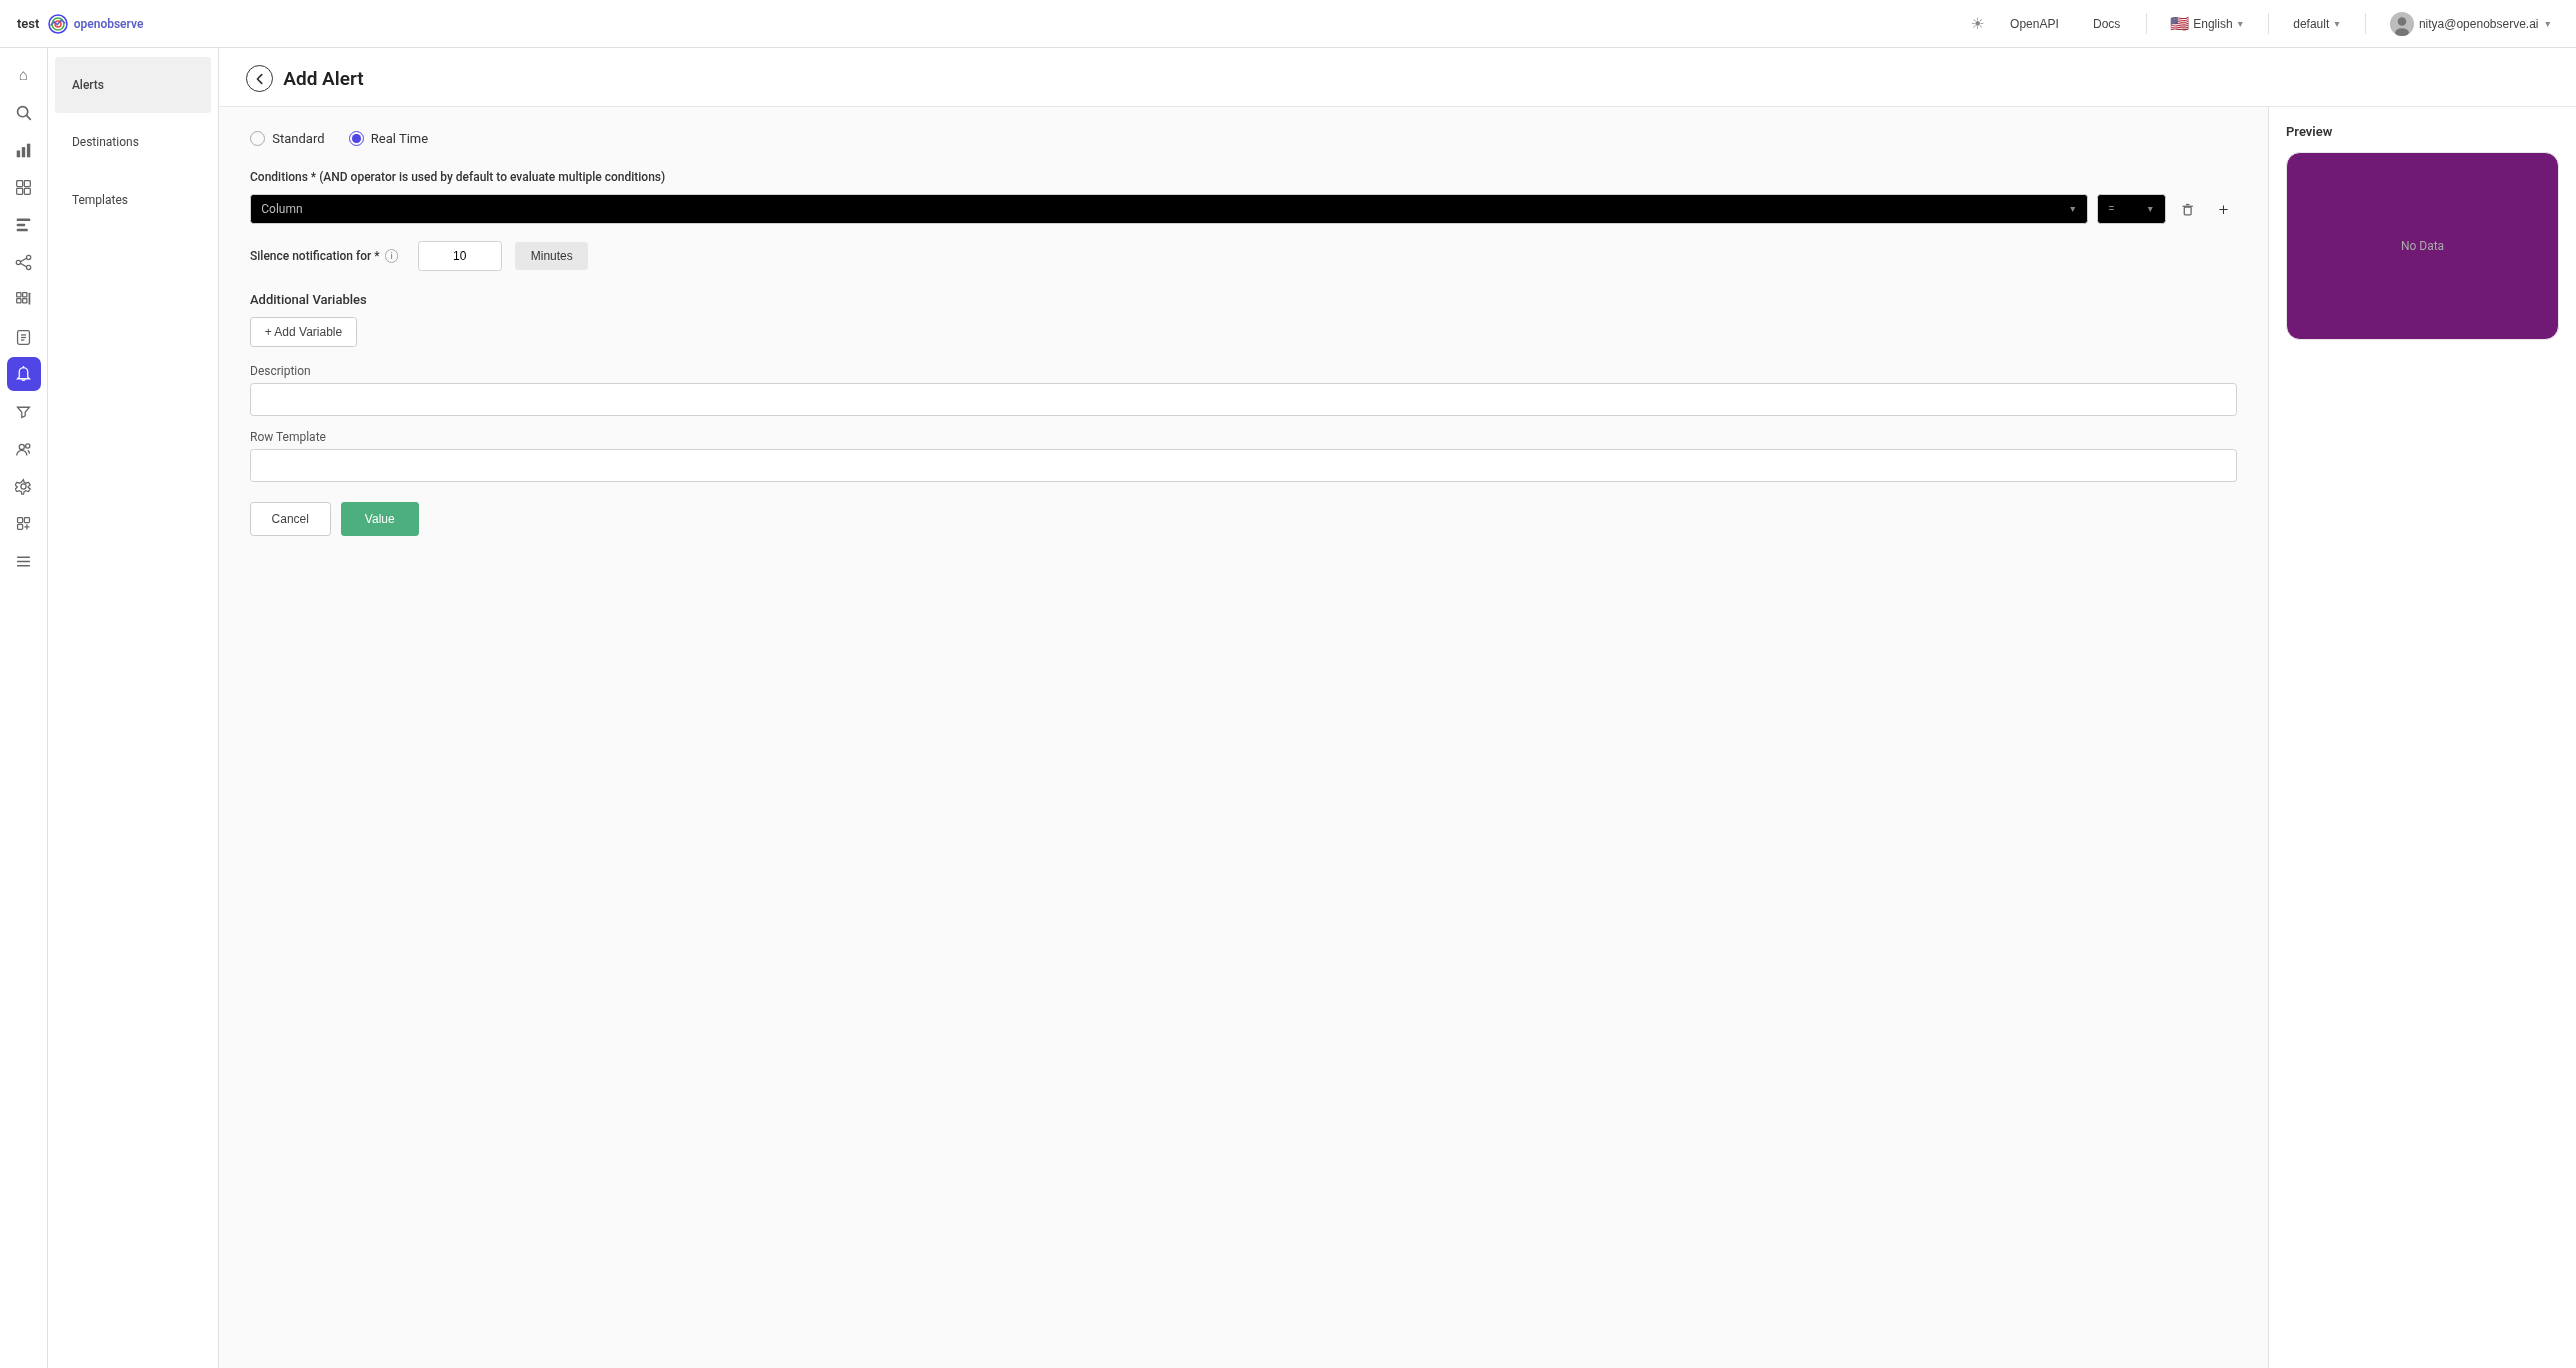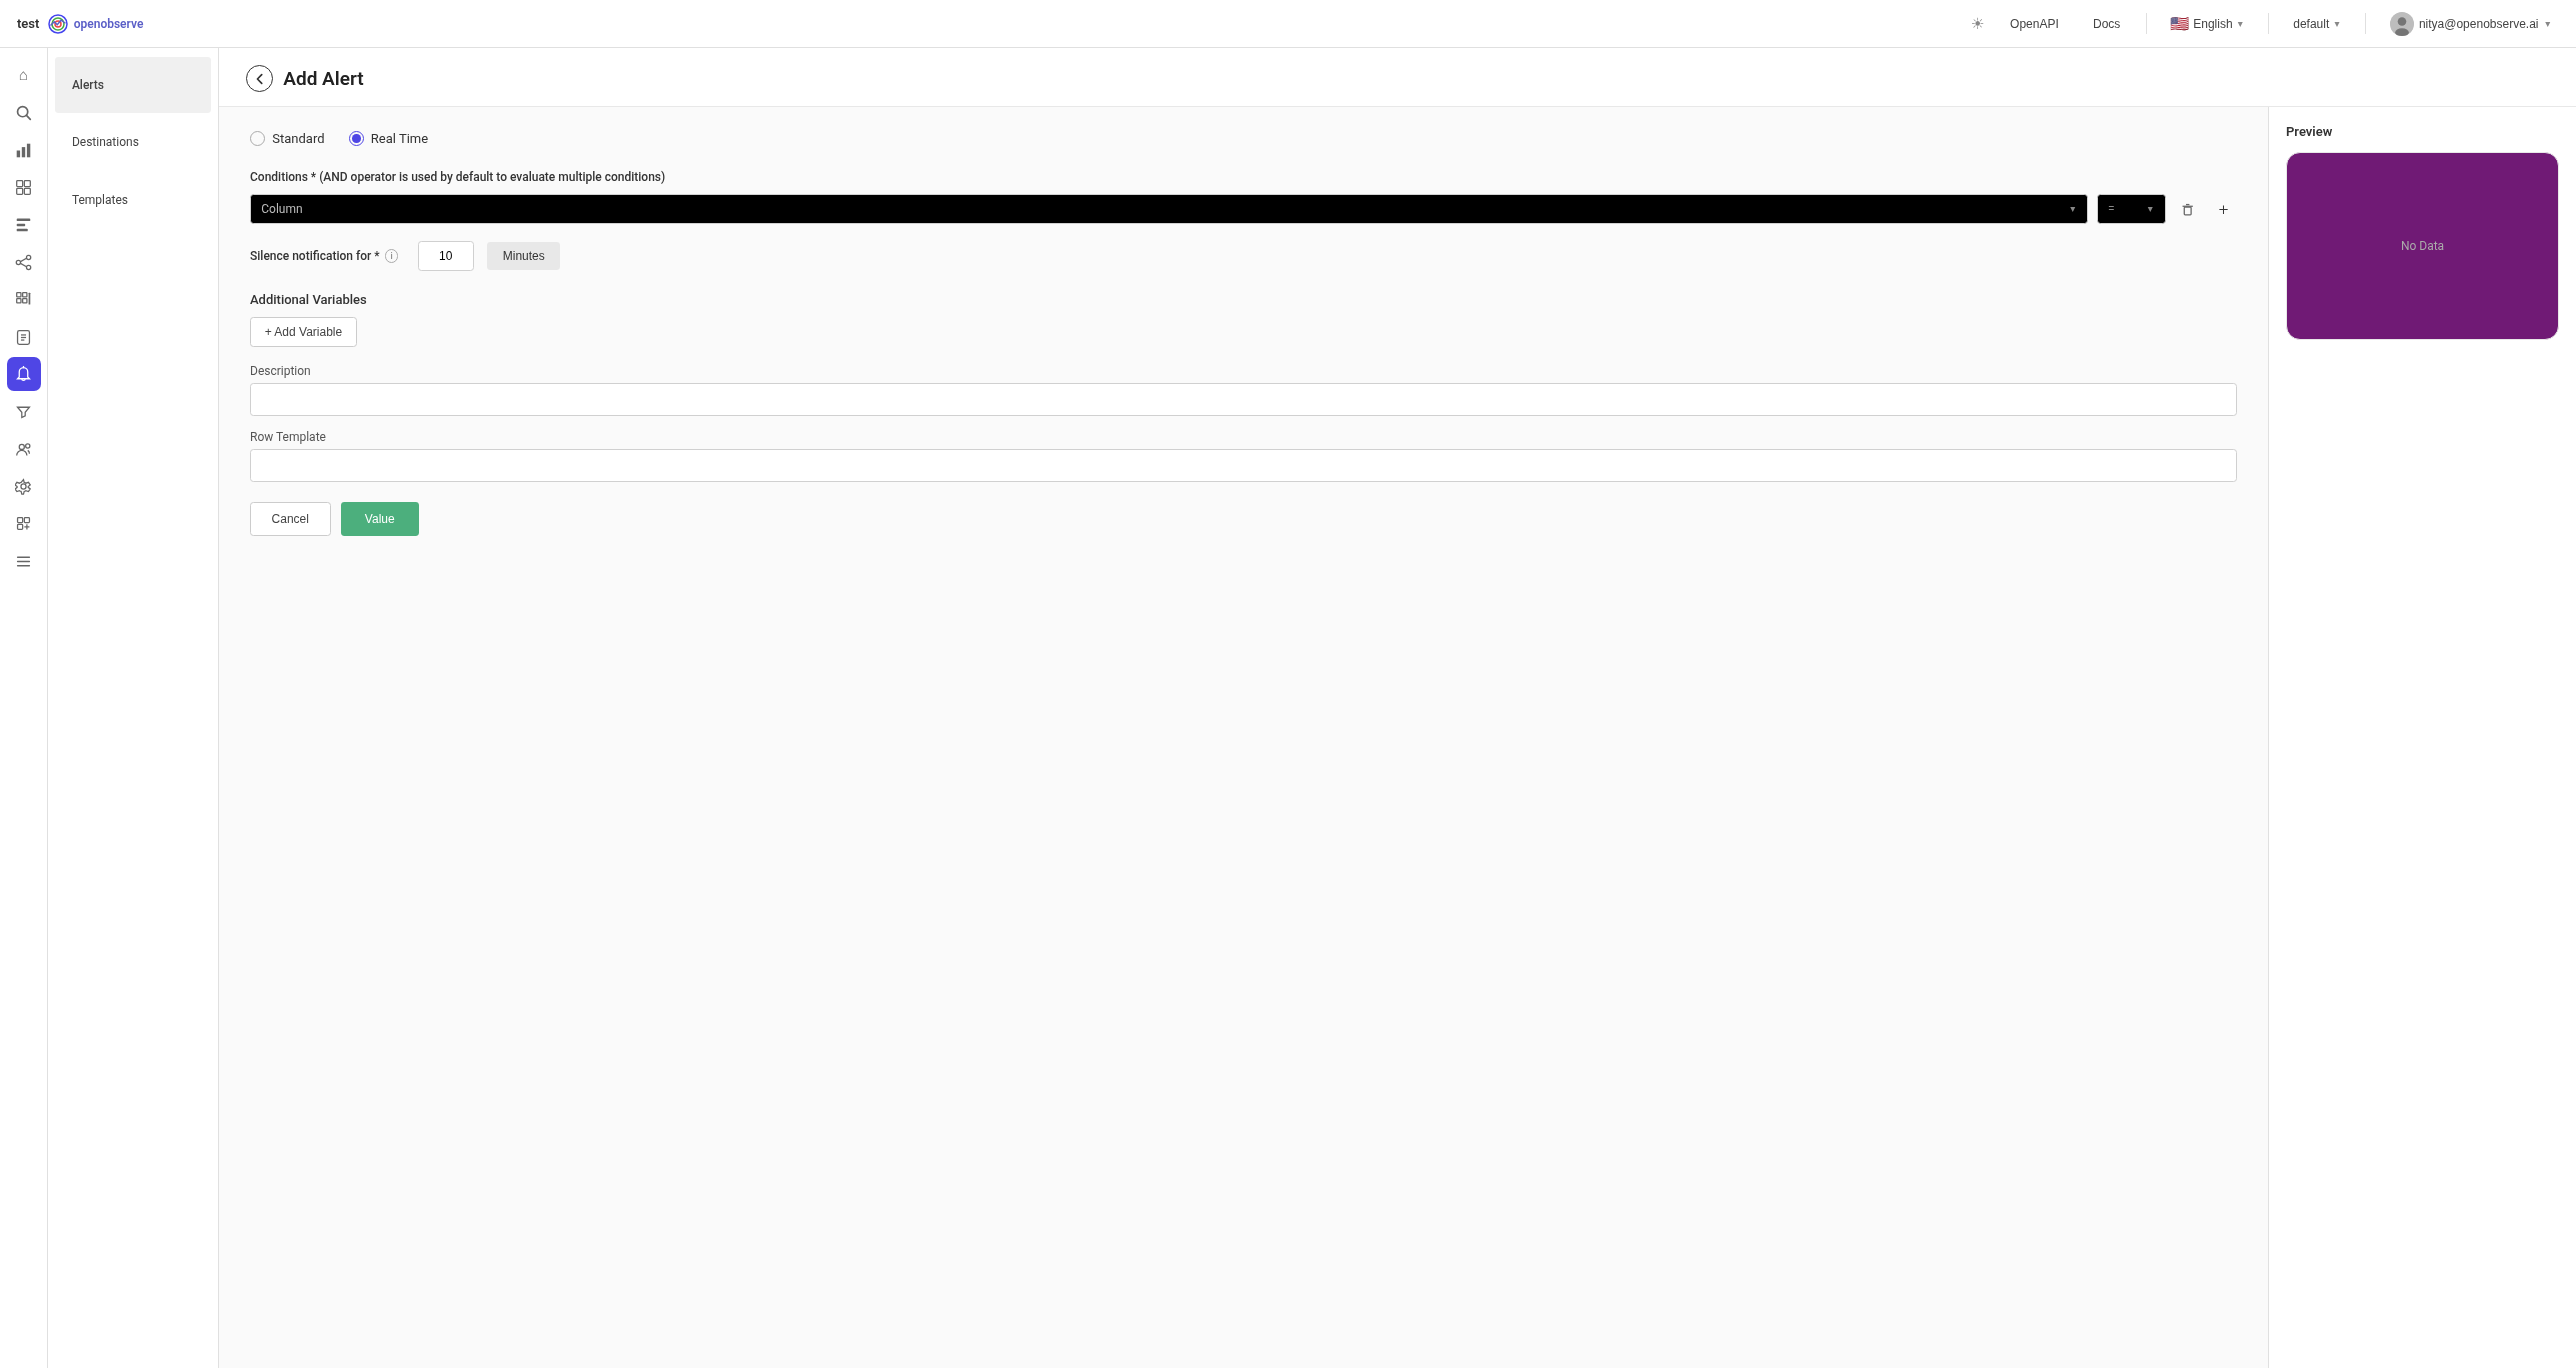--- a/index.html
+++ b/index.html
@@ -96,21 +96,21 @@
     }
     .icon-btn { width: 27px; height: 27px; display: flex; align-items: center; justify-content: center; cursor: pointer; color: #555; font-size: 13.7px; }
     .add-btn { width: 27px; height: 27px; display: flex; align-items: center; justify-content: center; cursor: pointer; color: #333; font-size: 17px; font-weight: 300; }
 
     
     .form-row { display: flex; align-items: center; gap: 13.7px; margin-bottom: 20.6px; }
     .form-row-label { font-size: 12px; font-weight: 500; color: #333; min-width: 154px; display: flex; align-items: center; gap: 5.1px; }
     .info-icon { width: 13.7px; height: 13.7px; border-radius: 50%; border: 0.9px solid #aaa; display: flex; align-items: center; justify-content: center; font-size: 8.6px; color: #888; cursor: pointer; }
     .number-input {
       border: 0.9px solid #d0d0d0; border-radius: 3.4px; padding: 6.9px 10.3px; font-size: 12px;
-      background: #fff; width: 56px; outline: none; text-align: center;
+      background: #fff; width: 84px; outline: none; text-align: center;
     }
     .unit-btn {
       background: #e8e8e8; border: none; border-radius: 3.4px; padding: 6.9px 15.4px; font-size: 12px; color: #333;
       cursor: pointer; font-weight: 400;
     }
     .destination-input {
       border: 0.9px solid #d0d0d0; border-radius: 3.4px; padding: 6.9px 10.3px; font-size: 12px;
       background: #fff; flex: 1; display: flex; align-items: center; outline: none;
     }
     .dest-dropdown-btn {

